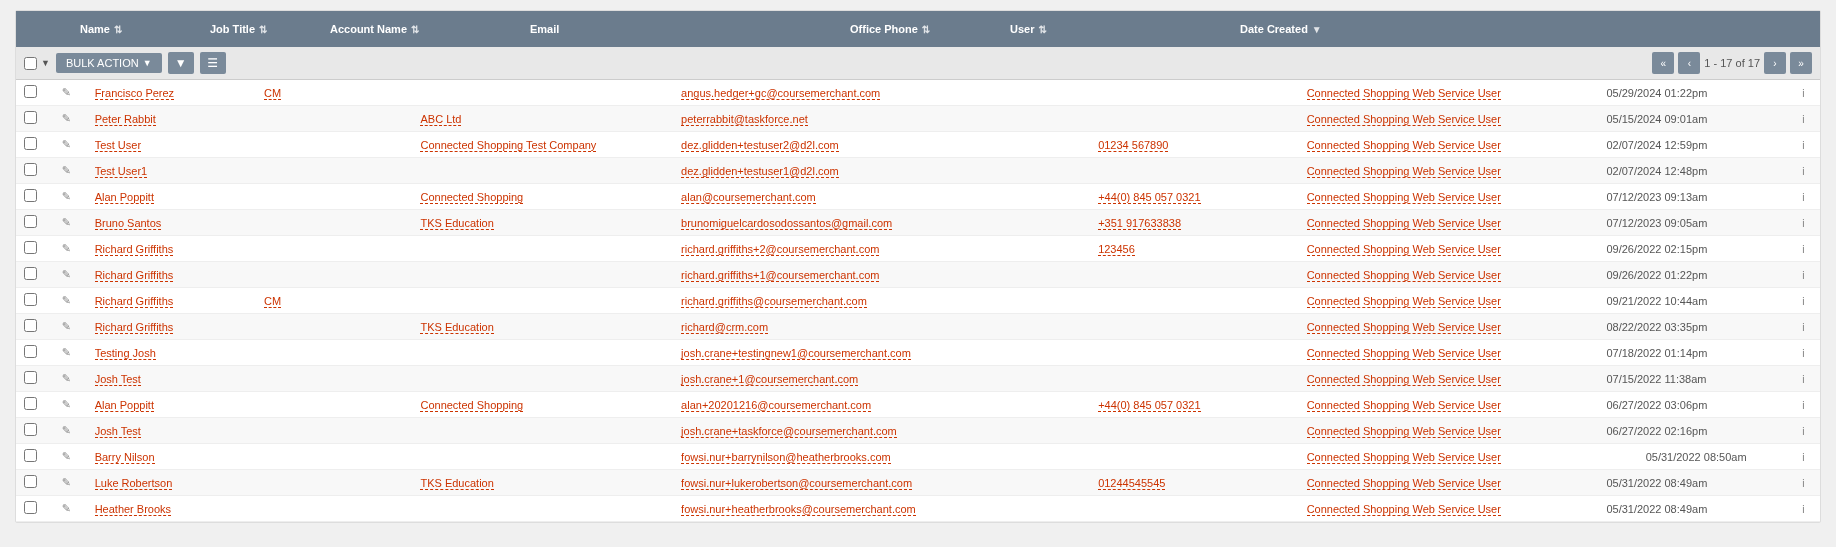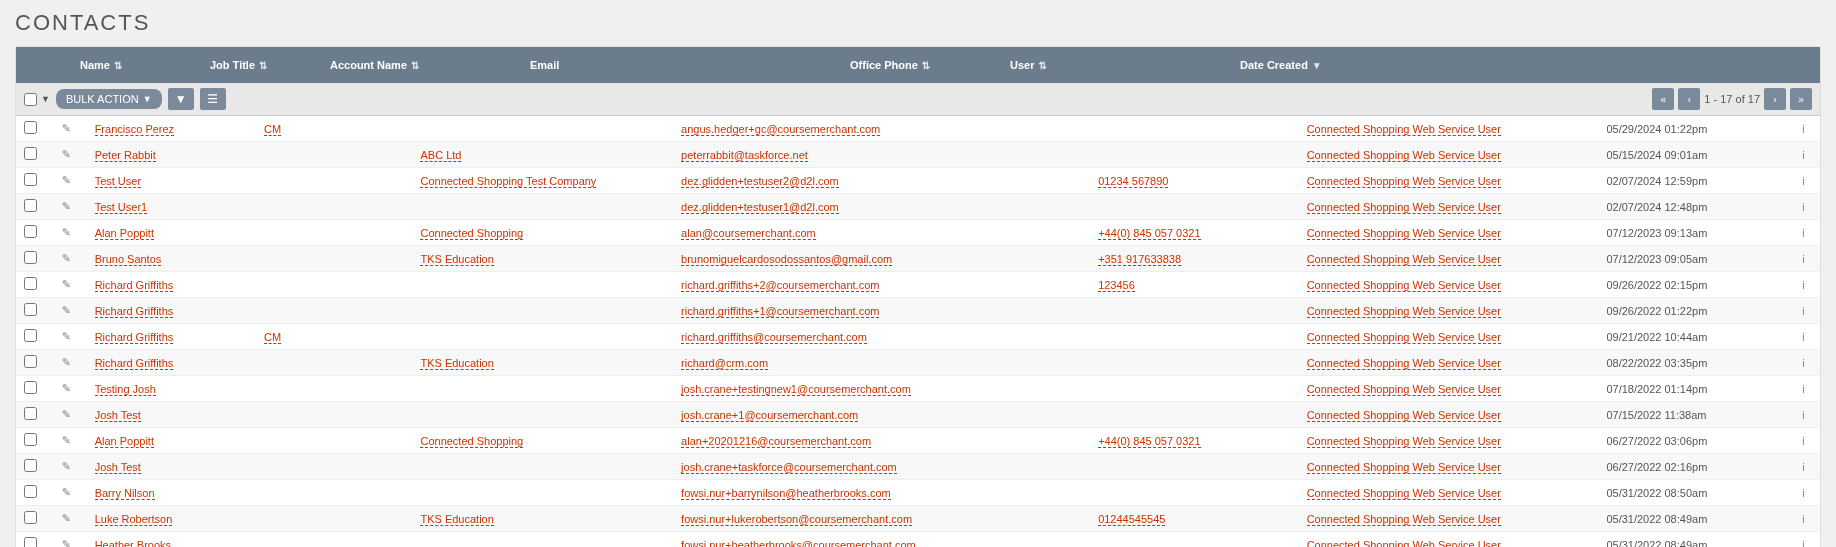--- a/index.html
+++ b/index.html
@@ -53,21 +53,21 @@
       padding: 5px 8px;
       gap: 6px;
       border-bottom: 1px solid #ccc;
     }
     .toolbar-btn {
       background: #7a8a9a;
       color: #fff;
       border: none;
       padding: 4px 10px;
       font-size: 11px;
-      border-radius: 8px;
+      border-radius: 2px;
       cursor: pointer;
       display: flex;
       align-items: center;
       gap: 4px;
     }
     .toolbar-btn-small {
       background: #7a8a9a;
       color: #fff;
       border: none;
       width: 26px;
@@ -146,21 +146,20 @@
     .col-date { width: 150px; }
     .header-flex {
       display: flex;
       width: 100%;
     }
   </style>
 </head>
 <body>
 
 <div class="page-wrapper">
-  <div class="page-title">CONTACTS</div>
 
   <div class="table-container">
 
     <div class="table-header header-flex">
       <div style="width:30px;"></div>
       <div style="width:26px;"></div>
       <div class="col-header col-name">
         <span>Name</span>
         <span class="sort-icon">⇅</span>
       </div>
@@ -681,21 +680,21 @@
       </td>
       <td class="td-email">
         <a class="link-red" href="mailto:fowsi.nur+barrynilson@coursemerchant.com">fowsi.nur+barrynilson@heatherbrooks.com</a>
       </td>
       <td class="td-phone">
         
       </td>
       <td class="td-user">
         <a class="link-red" href="#">Connected Shopping Web Service User</a>
       </td>
-      <td class="td-date" style="color:#555;">
+      <td class="td-date" style="color:#555;text-align:center;">
         <span>05/31/2022 08:50am</span>
       </td>
       <td class="td-info">
         <span class="info-icon">ℹ</span>
       </td>
     </tr>
           <tr style="background: rgb(248, 248, 248);">
       <td class="td-checkbox">
         <input type="checkbox" style="">
       </td>

